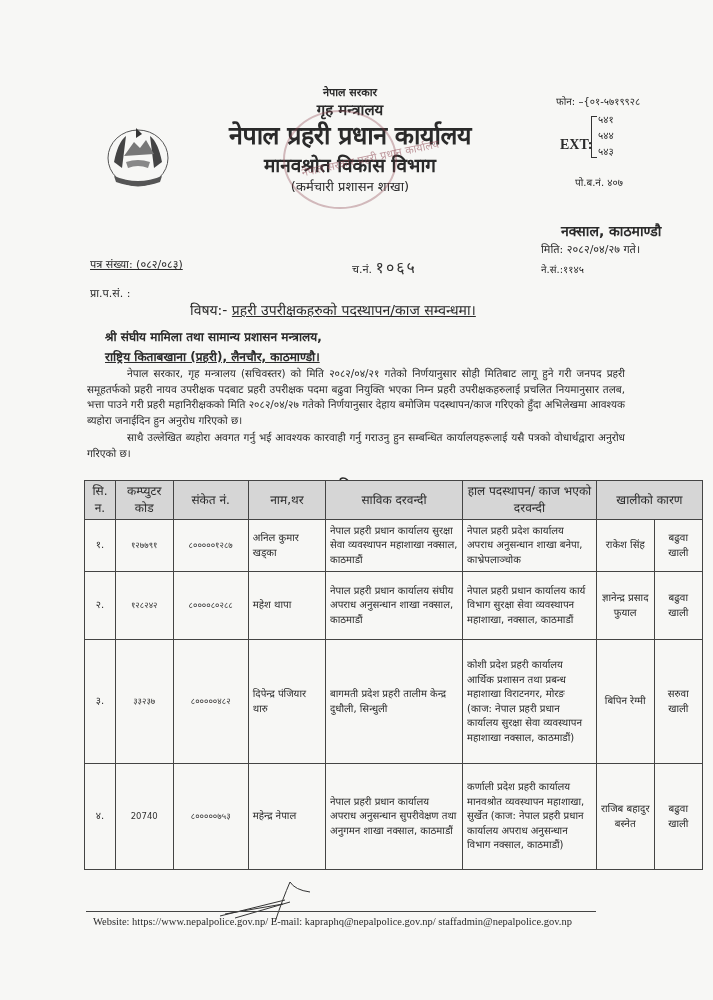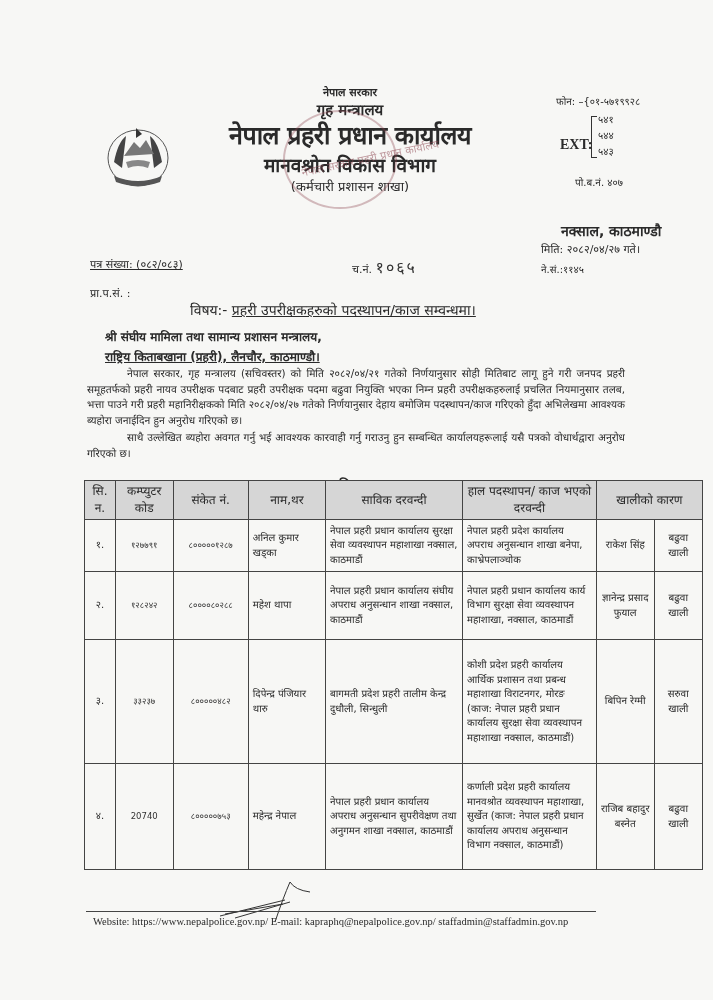--- a/index.html
+++ b/index.html
@@ -190,14 +190,14 @@
         <td class="c">बढुवा खाली</td>
       </tr>
     </tbody>
   </table>
 
   <svg class="signature" viewBox="0 0 110 45">
     <path d="M5 38 L70 22 M10 36 L68 26 M20 40 L75 24 M60 44 Q68 20 75 4 Q80 12 95 14" fill="none" stroke="#333" stroke-width="1"></path>
   </svg>
 
   <div class="footer-line"></div>
-  <div class="footer">Website: https://www.nepalpolice.gov.np/ E-mail: kapraphq@nepalpolice.gov.np/ staffadmin@staffadmin.gov.np</div>
+  <div class="footer">Website: https://www.nepalpolice.gov.np/ E-mail: kapraphq@nepalpolice.gov.np/ staffadmin@nepalpolice.gov.np</div>
 </div>
 
 </body></html>

